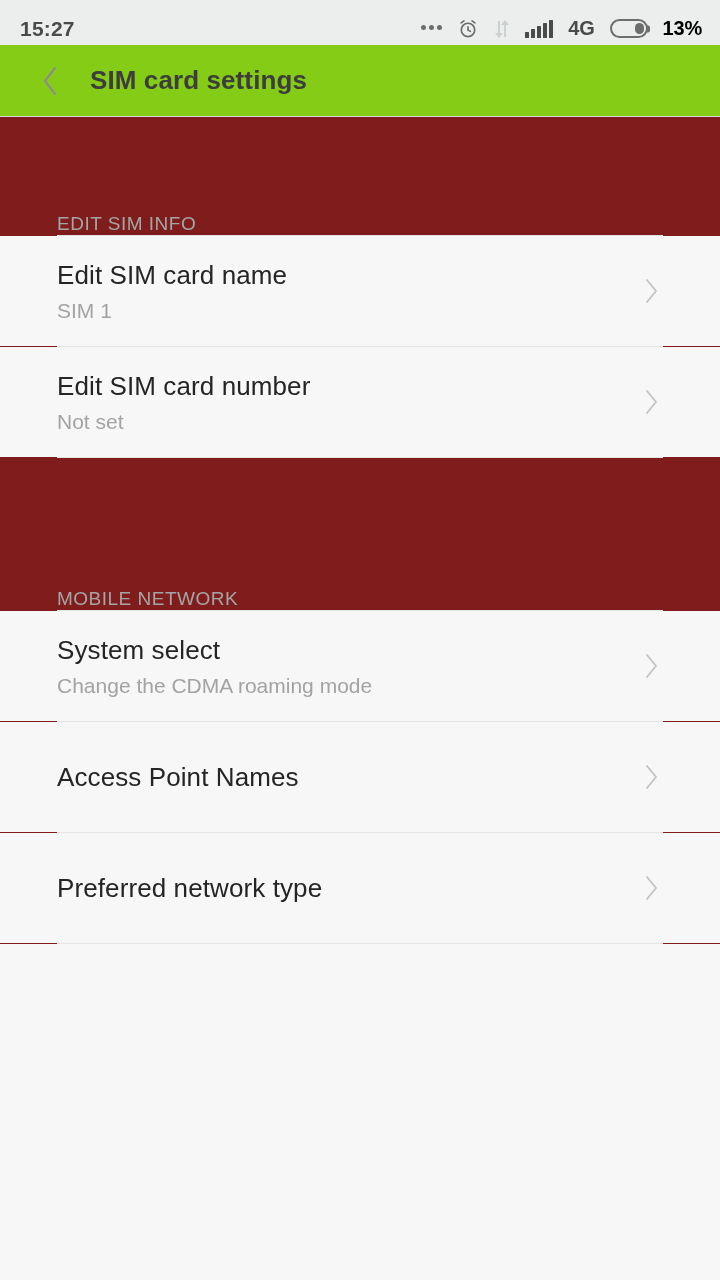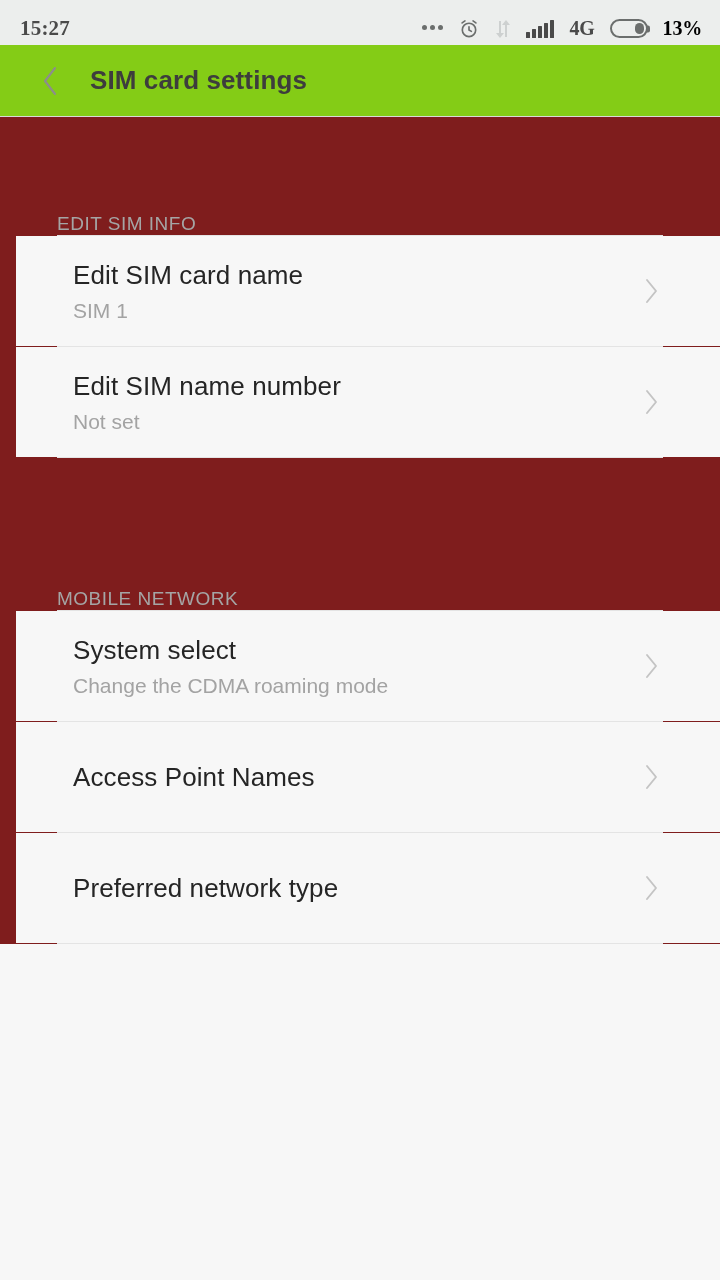--- a/index.html
+++ b/index.html
@@ -10,21 +10,20 @@
     overflow:hidden;
   }
 
   
   .statusbar{
     height:45px; width:100%;
     background:#eceeed;
     display:flex; align-items:center;
     padding:12px 18px 0 20px;
     color:#4a4a4a;
-    font-family:Liberation Serif, serif;
   }
   .status-time{
     font-size:21px; font-weight:bold; letter-spacing:.2px;
     color:#4a4a4a;
   }
   .status-right{
     margin-left:auto;
     display:flex; align-items:center; gap:15px;justify-content:flex-end;
   }
   .ellipsis-icon{
@@ -98,21 +97,20 @@
     height:1px; background:#e4e4e4;
     margin:0 57px 0 57px;
   }
 
   .row{
     display:flex; align-items:center;
     padding:0 57px 0 57px;
     min-height:110px;
     cursor:pointer;
     background:#f7f7f7;
-    margin-left:16px;
   }
   .row.single{ min-height:110px; }
   .row-texts{ flex:1; display:flex; flex-direction:column; justify-content:center; }
   .row-title{
     font-size:26px; color:#252525; line-height:1.25; letter-spacing:.1px;
   }
   .row-sub{
     font-size:21px; color:#a3a3a3; margin-top:7px; line-height:1.2;
   }
   .chevron{
@@ -191,21 +189,21 @@
     <span class="chevron">
       <svg width="16" height="28" viewBox="0 0 16 28" fill="none" stroke="#c4c4c4" stroke-width="1.9" stroke-linecap="round" stroke-linejoin="round">
         <path d="M3 3 L12 14 L3 25"></path>
       </svg>
     </span>
   </div>
   <div class="divider"></div>
 
   <div class="row">
     <div class="row-texts">
-      <div class="row-title">Edit SIM name number</div>
+      <div class="row-title">Edit SIM card number</div>
       <div class="row-sub">Not set</div>
     </div>
     <span class="chevron">
       <svg width="16" height="28" viewBox="0 0 16 28" fill="none" stroke="#c4c4c4" stroke-width="1.9" stroke-linecap="round" stroke-linejoin="round">
         <path d="M3 3 L12 14 L3 25"></path>
       </svg>
     </span>
   </div>
   <div class="divider"></div>
 

